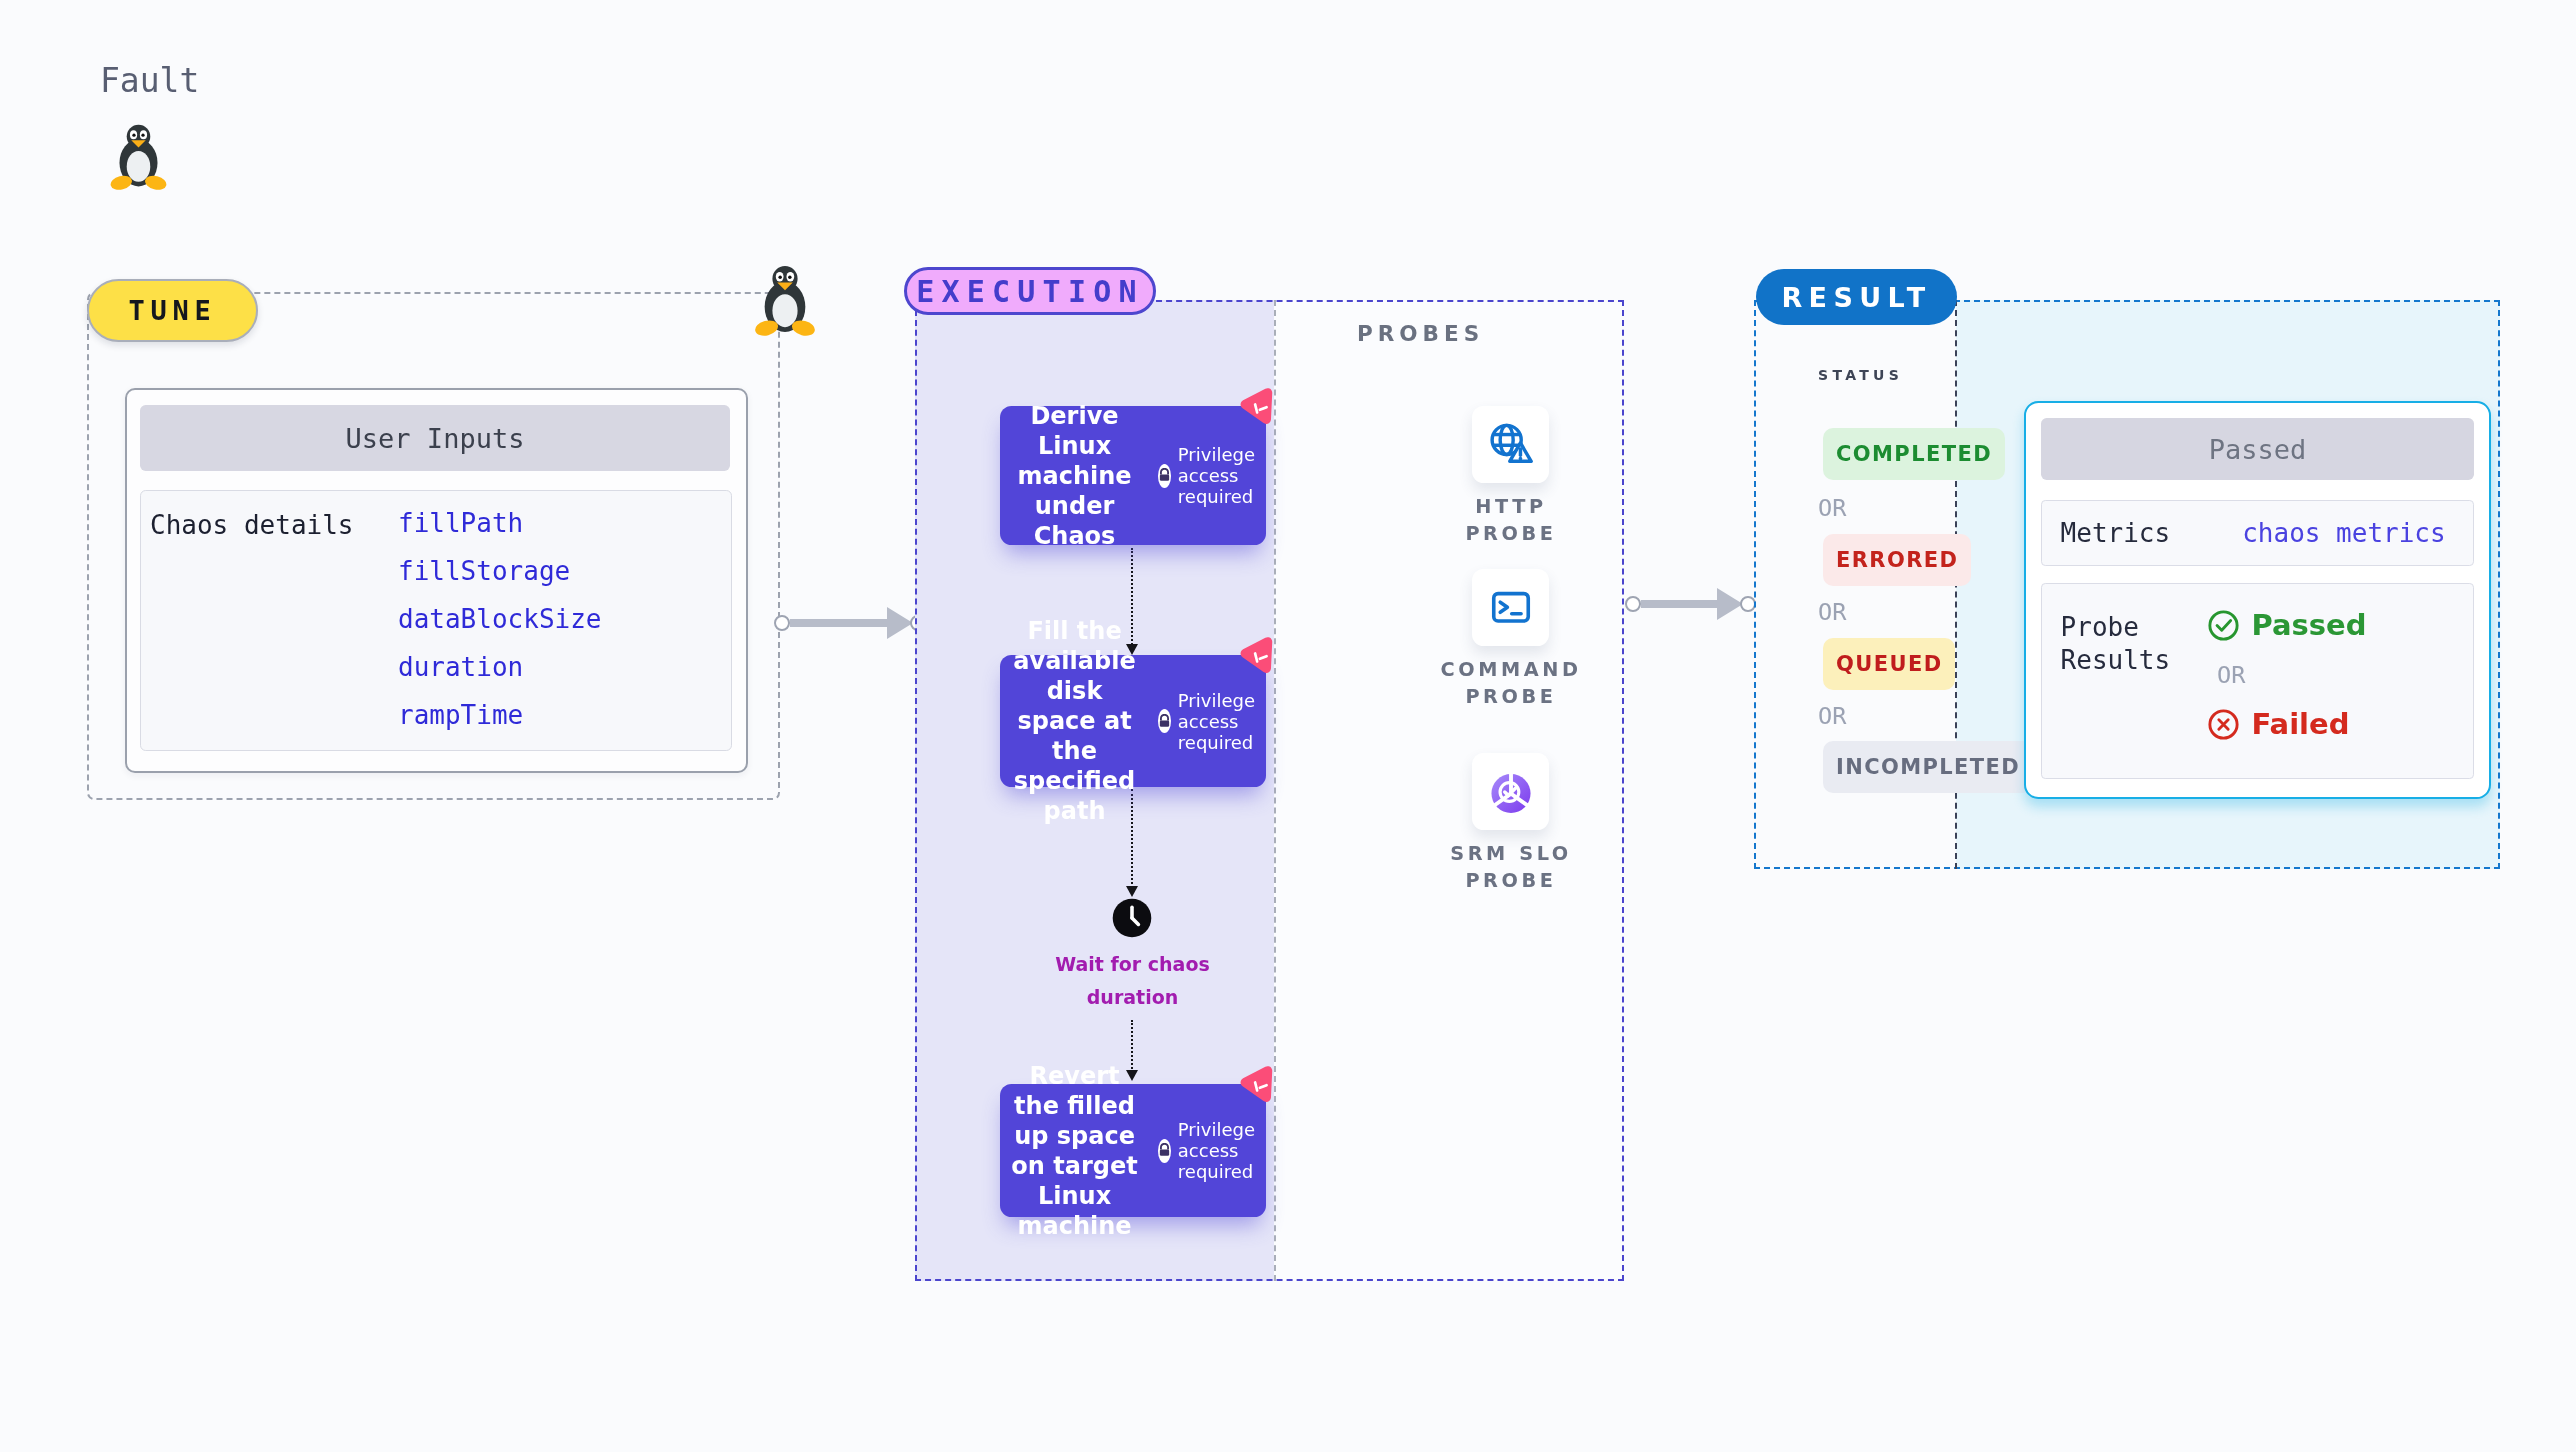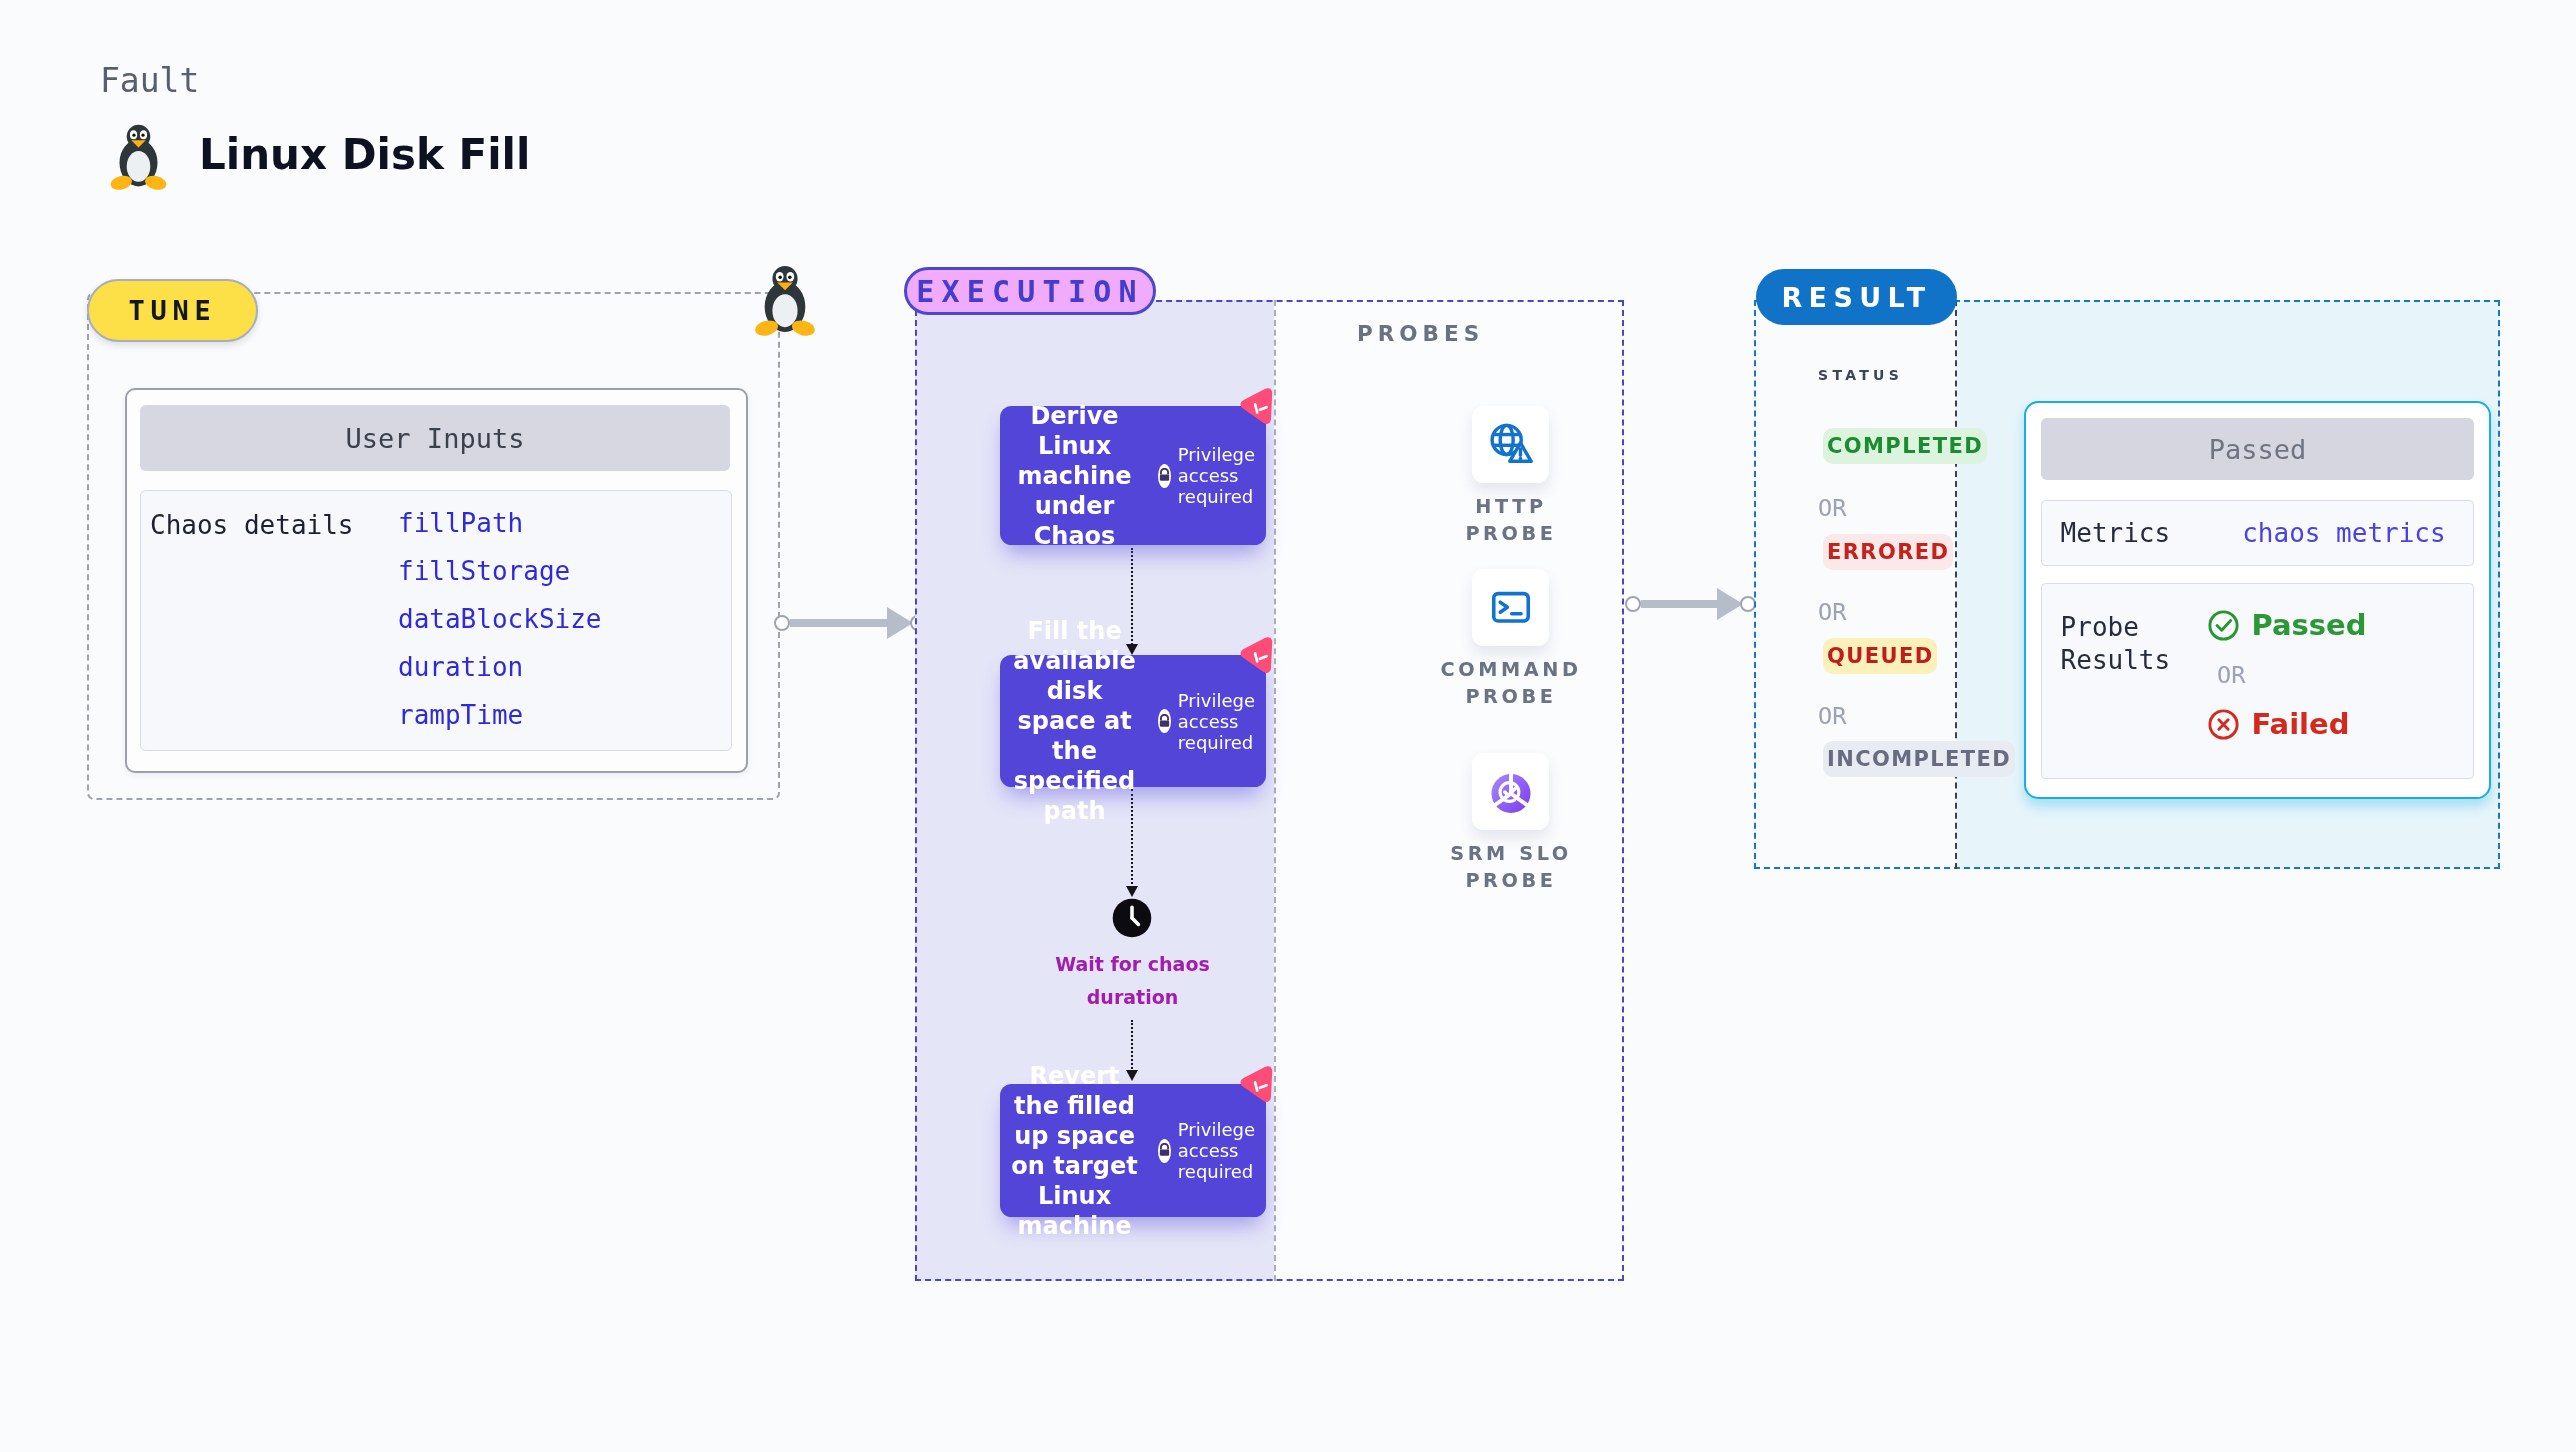--- a/index.html
+++ b/index.html
@@ -59,21 +59,21 @@
   .probe-name{left:1425px;width:172px;text-align:center;font-size:19.3px;font-weight:bold;letter-spacing:3.6px;color:#6b7283;line-height:26.5px;}
 
   
   .result-cyan{left:1956px;top:300px;width:544px;height:569px;background:#e7f5fb;}
   .result-box{left:1754px;top:300px;width:746px;height:569px;border:2.9px dashed #1477cd;box-sizing:border-box;}
   .result-divider{left:1955px;top:300px;height:569px;border-left:2.1px dashed #3a4157;}
   .result-pill{left:1756px;top:269px;width:201px;height:56px;background:#1173c8;border-radius:31.5px;
                display:flex;align-items:center;justify-content:center;font-size:27px;font-weight:bold;
                letter-spacing:6.4px;color:#fff;z-index:5;}
   .status-heading{left:1818px;top:367px;font-size:14px;font-weight:bold;letter-spacing:4.3px;color:#3e4556;}
-  .badge{left:1823px;height:36px;display:inline-flex;align-items:center;padding:0 4px;border-radius:10px;
+  .badge{left:1823px;height:52px;display:inline-flex;align-items:center;padding:0 13px;border-radius:10px;
          font-size:21px;font-weight:bold;letter-spacing:1.4px;}
   .badge.success{color:#1c8c31;background:#dcf3de;}
   .badge.error{color:#c3231c;background:#fbe9e9;}
   .badge.warning{color:#c01d1d;background:#fcf0bb;}
   .badge.neutral{color:#676d7f;background:#e9ebf2;}
   .or-sep{left:1818px;font-size:23.6px;color:#9ba2b3;}
 
   .out-card{left:2024px;top:401px;width:467px;height:398px;background:#fff;border:2.9px solid #17aee6;
             border-radius:14.3px;box-shadow:0 7.2px 11.5px rgba(23,174,230,.30);box-sizing:border-box;}
   .out-header{left:2041px;top:418px;width:433px;height:62px;background:#d6d6e1;border-radius:5.7px;
@@ -99,21 +99,20 @@
     <circle cx="32" cy="15" r="13" fill="#2f3639"></circle>
     <ellipse cx="32" cy="48" rx="13" ry="17" fill="#edf0f2"></ellipse>
     <ellipse cx="26.5" cy="13" rx="4" ry="5" fill="#fff"></ellipse>
       <ellipse cx="37.5" cy="13" rx="4" ry="5" fill="#fff"></ellipse>
     <circle cx="27" cy="13.5" r="1.8" fill="#111"></circle>
       <circle cx="37" cy="13.5" r="1.8" fill="#111"></circle>
     <polygon points="24,19 40,19 32,27" fill="#fcaf17"></polygon>
     <ellipse cx="13" cy="66" rx="12" ry="7.5" fill="#fcb514" transform="rotate(-14 13 66)"></ellipse>
     <ellipse cx="51" cy="66" rx="12" ry="7.5" fill="#fcb514" transform="rotate(14 51 66)"></ellipse>
   </svg>
-  <div class="abs page-title">Linux Disk Fill</div>
 
   <div class="abs tune-box"></div>
   <div class="abs tune-pill mono">TUNE</div>
   <svg class="abs" style="left:754px;top:264px;z-index:4" width="62" height="72" viewBox="0 0 64 74">
     <ellipse cx="32" cy="44" rx="21" ry="26" fill="#2f3639"></ellipse>
     <circle cx="32" cy="15" r="13" fill="#2f3639"></circle>
     <ellipse cx="32" cy="48" rx="13" ry="17" fill="#edf0f2"></ellipse>
     <ellipse cx="26.5" cy="13" rx="4" ry="5" fill="#fff"></ellipse>
       <ellipse cx="37.5" cy="13" rx="4" ry="5" fill="#fff"></ellipse>
     <circle cx="27" cy="13.5" r="1.8" fill="#111"></circle>

